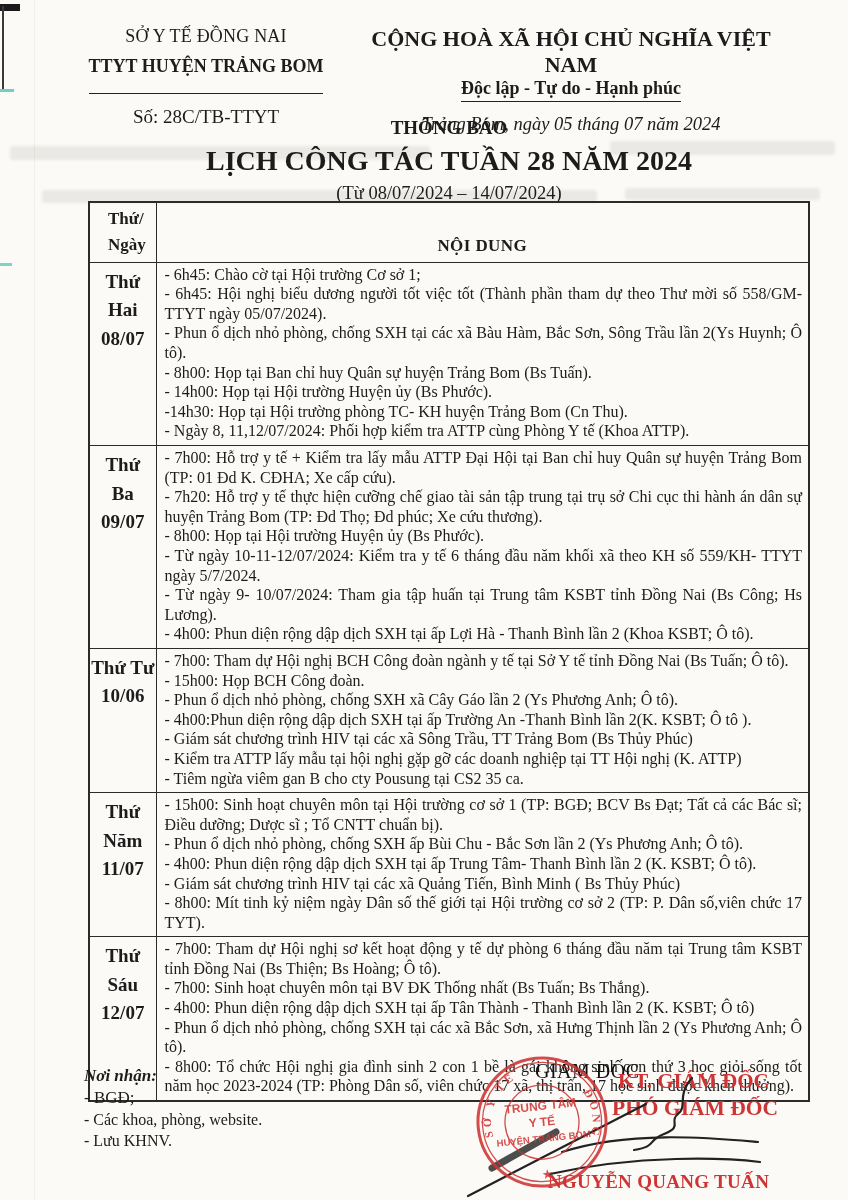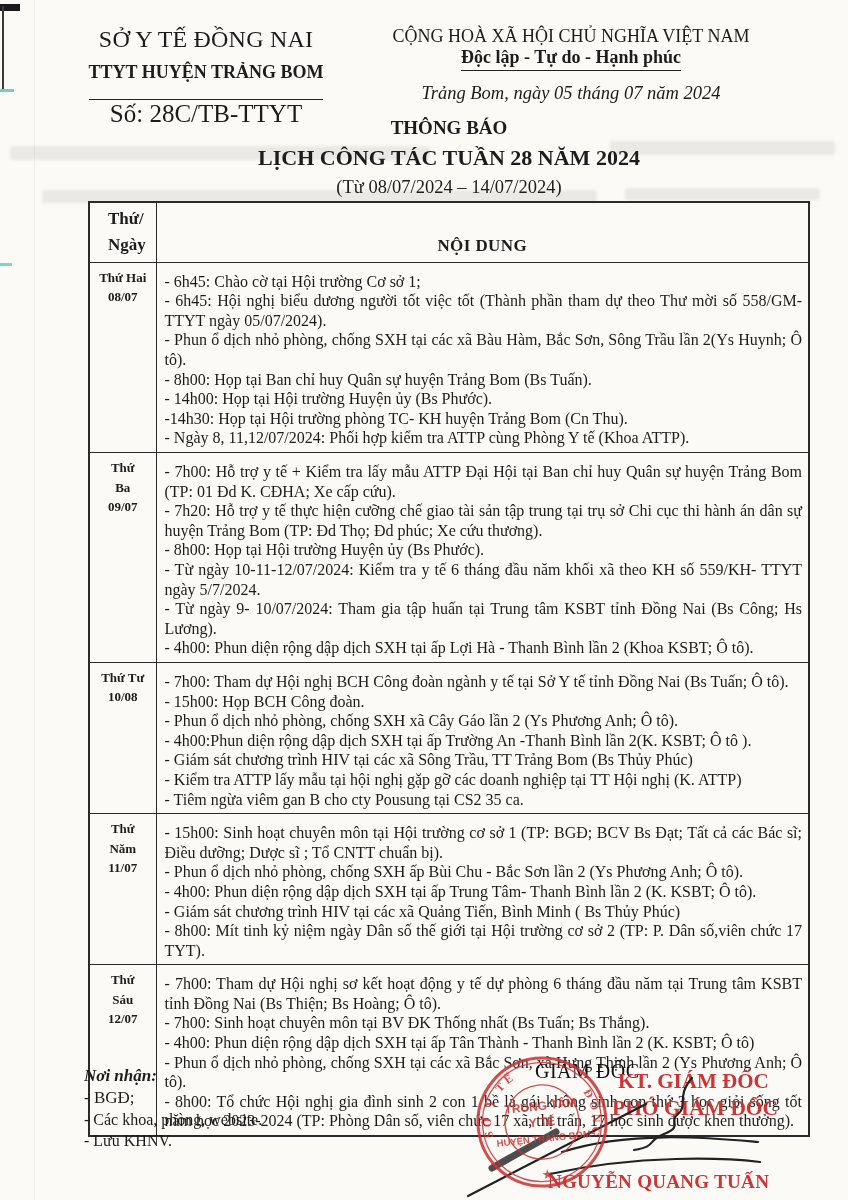--- a/index.html
+++ b/index.html
@@ -20,50 +20,50 @@
   .art-teal-2 { left:0; top:263px; width:12px; height:3px; background:#7ed3c6; }
   .art-edge { left:34px; top:0; width:1px; height:1200px; background:rgba(0,0,0,0.045); }
   .bleed { position:absolute; background:rgba(128,126,118,0.13); filter:blur(1.6px); border-radius:3px; }
   .bleed-1 { left:10px; top:146px; width:420px; height:14px; }
   .bleed-2 { left:610px; top:141px; width:225px; height:14px; }
   .bleed-3 { left:42px; top:190px; width:555px; height:13px; }
   .bleed-4 { left:625px; top:188px; width:195px; height:12px; }
 
   
   .header-left { position:absolute; left:60px; top:26px; width:292px; text-align:center; }
-  .header-left .org-parent { font-size:24px; letter-spacing:0.2px; }
+  .header-left .org-parent { font-size:18px; letter-spacing:0.2px; }
   .header-left .org-name { font-size:18px; font-weight:bold; margin-top:9px; display:inline-block;
         border-bottom:1.6px solid #222; padding-bottom:16px; }
-  .header-left .doc-number { font-size:25px; }
+  .header-left .doc-number { font-size:19px; margin-top:12px; }
 
   .header-right { position:absolute; left:365px; top:26px; width:412px; text-align:center; }
-  .header-right .national-1 { font-size:18px; font-weight:normal; }
+  .header-right .national-1 { font-size:22px; font-weight:bold; }
   .header-right .national-2 { font-size:18px; font-weight:bold; margin-top:0; display:inline-block;
         border-bottom:1.6px solid #222; padding-bottom:2px; }
   .header-right .dateline { font-size:18.5px; font-style:italic; margin-top:12px; }
 
   
   .title-block { position:absolute; left:88px; top:117px; width:722px; text-align:center; }
   .title-1 { font-size:19px; font-weight:bold; }
-  .title-2 { font-size:22px; font-weight:bold; margin-top:6px; }
+  .title-2 { font-size:28px; font-weight:bold; margin-top:6px; }
   .title-3 { font-size:18.5px; margin-top:6px; }
 
   
   .sched { position:absolute; left:88px; top:201px; width:722px;
         border-collapse:collapse; table-layout:fixed; }
   .sched td, .sched th { border:1.6px solid #2b2b2b; vertical-align:top; }
   .sched { border:2px solid #2b2b2b; }
   .col-day { width:67px; }
   th.day-h { font-size:17px; font-weight:bold; text-align:center; padding:3px 18px;
         white-space:pre-line; line-height:1.55; }
   th.content-h { font-size:17px; font-weight:bold; text-align:center; vertical-align:bottom;
         padding:3px 2px 6px; letter-spacing:0.4px; }
-  td.day { font-size:13px; font-weight:bold; text-align:center; padding:5px 1px;
+  td.day { font-size:19px; font-weight:bold; text-align:center; padding:5px 1px;
         white-space:pre-line; line-height:1.5; }
-  td.content { padding:9px 6px 4px 8px; }
+  td.content { padding:2px 6px 4px 8px; }
   td.content .item { font-size:16px; line-height:19.6px; text-align:justify; }
 
   
   .footer-left { position:absolute; left:84px; top:1066px; }
   .recip-label { font-size:17px; font-weight:bold; font-style:italic; }
   .recip { font-size:16px; line-height:21px; }
   .recip-first { font-size:17px; line-height:23px; }
 
   .sign-pos-black { position:absolute; left:535px; top:1060px; font-size:20px; font-weight:normal;
         letter-spacing:0.5px; color:#111; }
@@ -138,21 +138,21 @@
       <div class="item">- 7h00: Hỗ trợ y tế + Kiểm tra lấy mẫu ATTP Đại Hội tại Ban chỉ huy Quân sự huyện Trảng Bom (TP: 01 Đd K. CĐHA; Xe cấp cứu).</div>
       <div class="item">- 7h20: Hỗ trợ y tế thực hiện cưỡng chế giao tài sản tập trung tại trụ sở Chi cục thi hành án dân sự huyện Trảng Bom (TP: Đd Thọ; Đd phúc; Xe cứu thương).</div>
       <div class="item">- 8h00: Họp tại Hội trường Huyện ủy (Bs Phước).</div>
       <div class="item">- Từ ngày 10-11-12/07/2024: Kiểm tra y tế 6 tháng đầu năm khối xã theo KH số 559/KH- TTYT ngày 5/7/2024.</div>
       <div class="item">- Từ ngày 9- 10/07/2024: Tham gia tập huấn tại Trung tâm KSBT tỉnh Đồng Nai (Bs Công; Hs Lương).</div>
       <div class="item">- 4h00: Phun diện rộng dập dịch SXH tại ấp Lợi Hà - Thanh Bình lần 2 (Khoa KSBT; Ô tô).</div>
     </td>
   </tr>
   <tr>
     <td class="day">Thứ Tư
-10/08</td>
+10/06</td>
     <td class="content">
       <div class="item">- 7h00: Tham dự Hội nghị BCH Công đoàn ngành y tế tại Sở Y tế tỉnh Đồng Nai (Bs Tuấn; Ô tô).</div>
       <div class="item">- 15h00: Họp BCH Công đoàn.</div>
       <div class="item">- Phun ổ dịch nhỏ phòng, chống SXH xã Cây Gáo lần 2 (Ys Phương Anh; Ô tô).</div>
       <div class="item">- 4h00:Phun diện rộng dập dịch SXH tại ấp Trường An -Thanh Bình lần 2(K. KSBT; Ô tô ).</div>
       <div class="item">- Giám sát chương trình HIV tại các xã Sông Trầu, TT Trảng Bom (Bs Thủy Phúc)</div>
       <div class="item">- Kiểm tra ATTP lấy mẫu tại hội nghị gặp gỡ các doanh nghiệp tại TT Hội nghị (K. ATTP)</div>
       <div class="item">- Tiêm ngừa viêm gan B cho cty Pousung tại CS2 35 ca.</div>
     </td>
   </tr>

